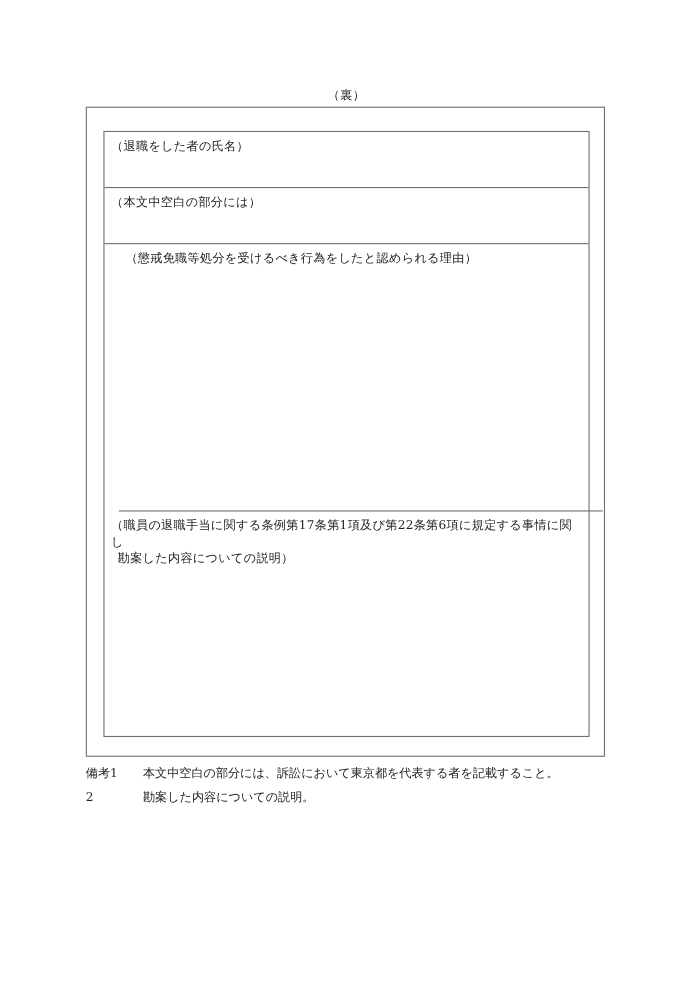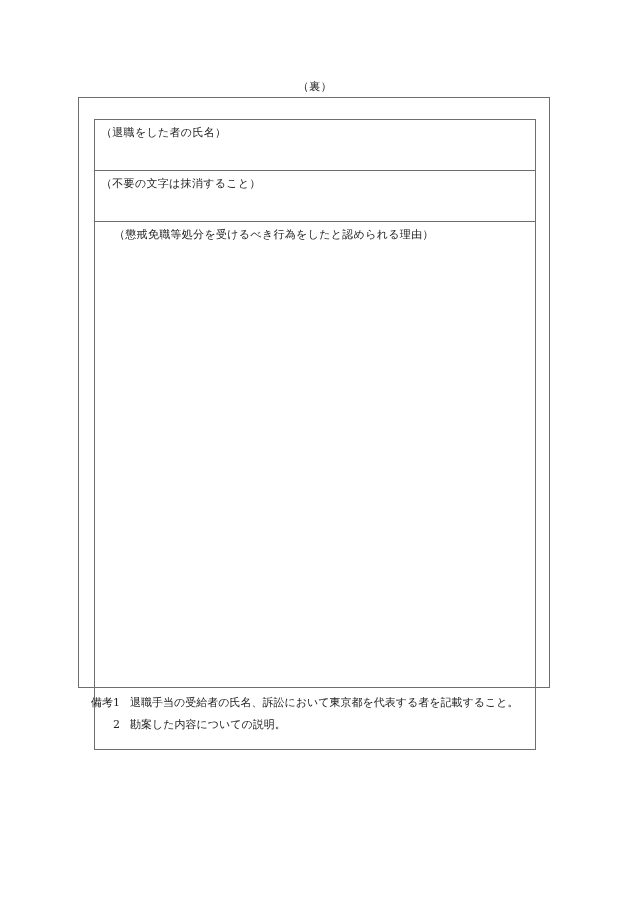--- a/index.html
+++ b/index.html
@@ -33,21 +33,21 @@
       width: 472px;
       height: 591px;
       border: 1px solid #6e6e6e;
       box-sizing: border-box;
     }
     .inner-table {
       position: absolute;
       left: 94px;
       top: 119px;
       width: 442px;
-      height: 631px;
+      height: 551px;
       border: 1px solid #6e6e6e;
       box-sizing: border-box;
     }
     .row {
       position: absolute;
       left: 0;
       width: 100%;
       box-sizing: border-box;
       border-bottom: 1px solid #6e6e6e;
     }
@@ -82,52 +82,56 @@
       font-size: 11px;
       line-height: 22px;
     }
     .note-line {
       display: flex;
       white-space: nowrap;
     }
     .note-prefix {
       display: inline-block;
       width: 42px;
-      text-align: right;
+      text-align: left;
       padding-right: 10px;
       box-sizing: content-box;
     }
     .note-text {
       display: inline-block;
     }
   </style>
 </head>
 <body>
 
 <div class="page-heading">（裏）</div>
 
 <div class="outer-frame"></div>
 
 <div class="inner-table">
   <div class="row" style="top:0; height:51px;">
     <span class="row-label"><span>（退職をした者の氏名）</span></span>
     <div class="row-field"></div>
   </div>
   <div class="row" style="top:51px; height:51px;">
-    <span class="row-label"><span>（不要の文字は抹消すること）</span></span>
+    <span class="row-label"><span>（本文中空白の部分には）</span></span>
     <div class="row-field"></div>
   </div>
   <div class="row" style="top:102px; height:243px;margin-left:13px;">
     <span class="row-label"><span>（懲戒免職等処分を受けるべき行為をしたと認められる理由）</span></span>
     <div class="row-field"></div>
   </div>
+  <div class="row" style="top:345px; height:204px;">
+    <span class="row-label"><span>（職員の退職手当に関する条例第17条第1項及び第22条第6項に規定する事情に関し</span><span class="line2">勘案した内容についての説明）</span></span>
+    <div class="row-field" style="top:40px;"></div>
+  </div>
 </div>
 
 <div class="notes">
   <div class="note-line">
     <span class="note-prefix">備考1</span>
-    <span class="note-text">退職手当の受給者の氏名、訴訟において東京都を代表する者を記載すること。</span>
+    <span class="note-text">本文中空白の部分には、訴訟において東京都を代表する者を記載すること。</span>
   </div>
   <div class="note-line">
     <span class="note-prefix">2</span>
     <span class="note-text">勘案した内容についての説明。</span>
   </div>
 </div>
 
 </body></html>

